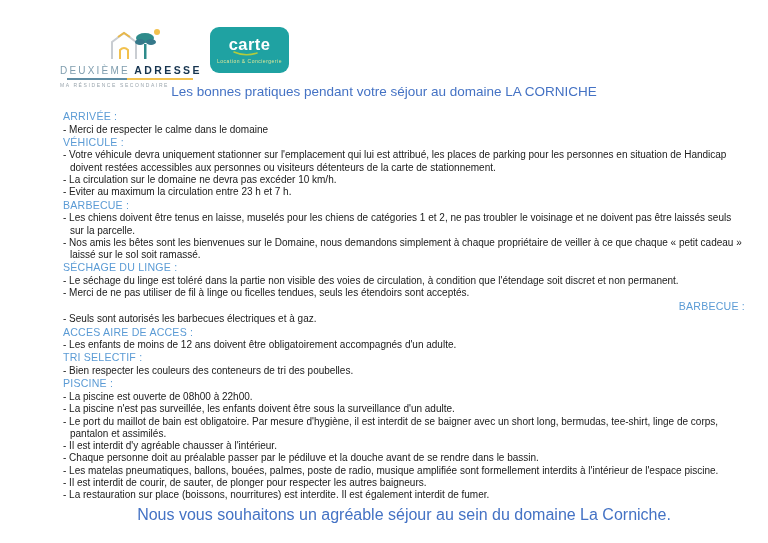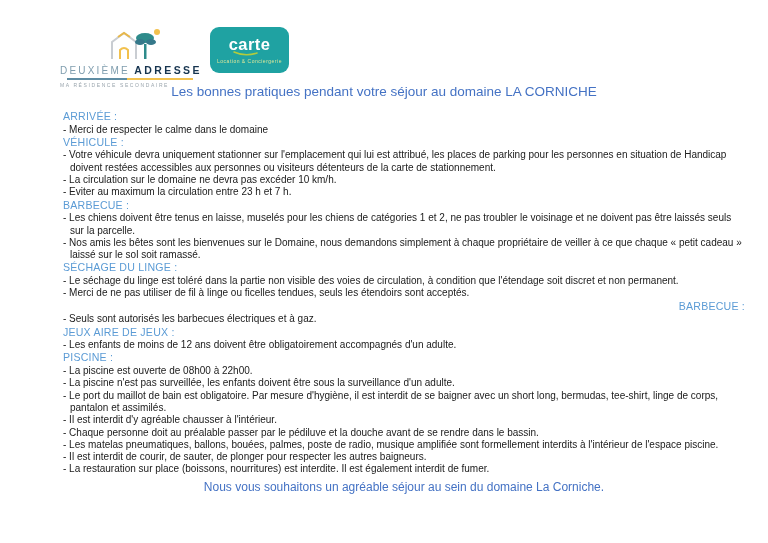--- a/index.html
+++ b/index.html
@@ -111,21 +111,21 @@
     line-height: 12.3px;
     color: #202020;
     padding-left: 7px;
     text-indent: -7px;
   }
 
   
   .closing {
     margin-top: 4px;
     text-align: center;
-    font-size: 12px;
+    font-size: 16px;
   }
 </style>
 </head>
 <body>
 
 <div class="page">
 
   <div class="da-logo">
     <svg class="da-art" width="72" height="34" viewBox="0 0 72 34">
 
@@ -196,26 +196,32 @@
   </section>
 
   <section class="rule-section">
     <h2 class="rule-heading" style="color: rgb(91, 155, 213); text-align: right;">BARBECUE :</h2>
     <div class="rule-items">
           <p class="rule-item">- Seuls sont autorisés les barbecues électriques et à gaz.</p>
         </div>
   </section>
 
   <section class="rule-section">
-    <h2 class="rule-heading" style="color: rgb(91, 155, 213);">JEUX AIRE DE JEUX :</h2>
+    <h2 class="rule-heading" style="color: rgb(91, 155, 213);">ACCES AIRE DE ACCES :</h2>
     <div class="rule-items">
           <p class="rule-item">- Les enfants de moins de 12 ans doivent être obligatoirement accompagnés d'un adulte.</p>
         </div>
   </section>
 
+  <section class="rule-section">
+    <h2 class="rule-heading" style="color: rgb(91, 155, 213);">TRI SELECTIF :</h2>
+    <div class="rule-items">
+          <p class="rule-item">- Bien respecter les couleurs des conteneurs de tri des poubelles.</p>
+        </div>
+  </section>
 
   <section class="rule-section">
     <h2 class="rule-heading" style="color: rgb(91, 155, 213);">PISCINE :</h2>
     <div class="rule-items">
           <p class="rule-item">- La piscine est ouverte de 08h00 à 22h00.</p>
           <p class="rule-item">- La piscine n'est pas surveillée, les enfants doivent être sous la surveillance d'un adulte.</p>
           <p class="rule-item">- Le port du maillot de bain est obligatoire. Par mesure d'hygiène, il est interdit de se baigner avec un short long, bermudas, tee-shirt, linge de corps, pantalon et assimilés.</p>
           <p class="rule-item">- Il est interdit d'y agréable chausser à l'intérieur.</p>
           <p class="rule-item">- Chaque personne doit au préalable passer par le pédiluve et la douche avant de se rendre dans le bassin.</p>
           <p class="rule-item">- Les matelas pneumatiques, ballons, bouées, palmes, poste de radio, musique amplifiée sont formellement interdits à l'intérieur de l'espace piscine.</p>

